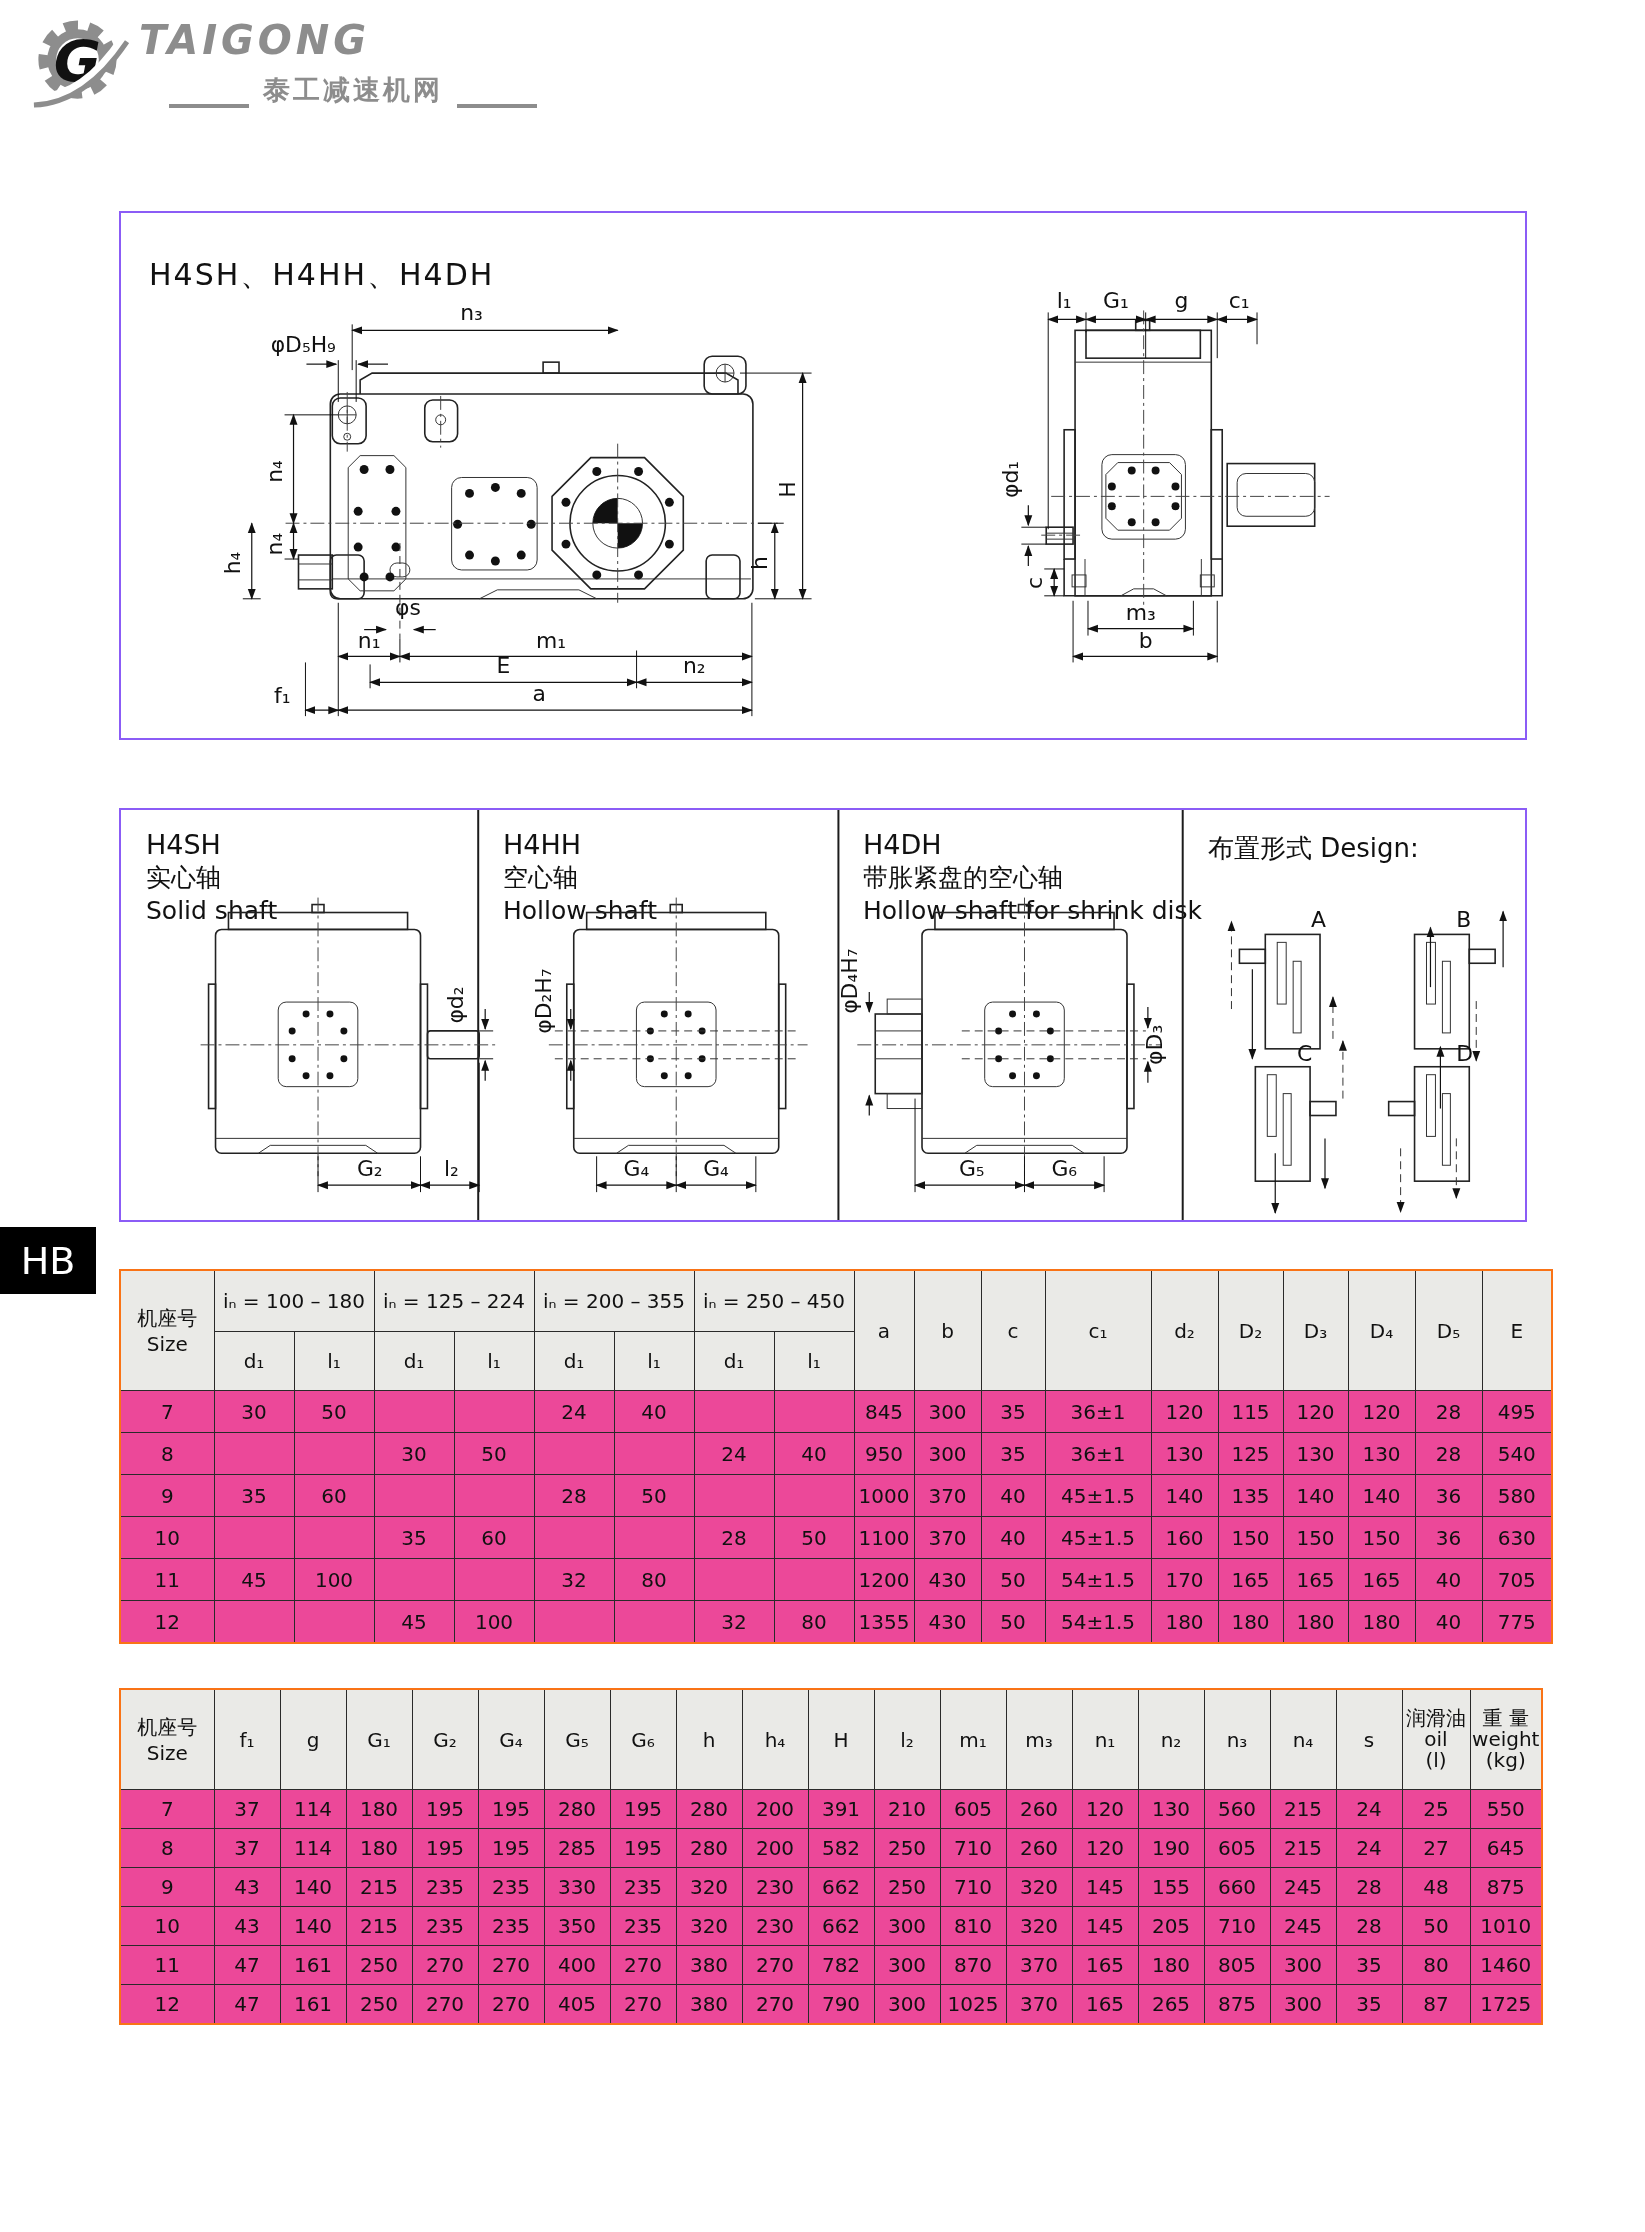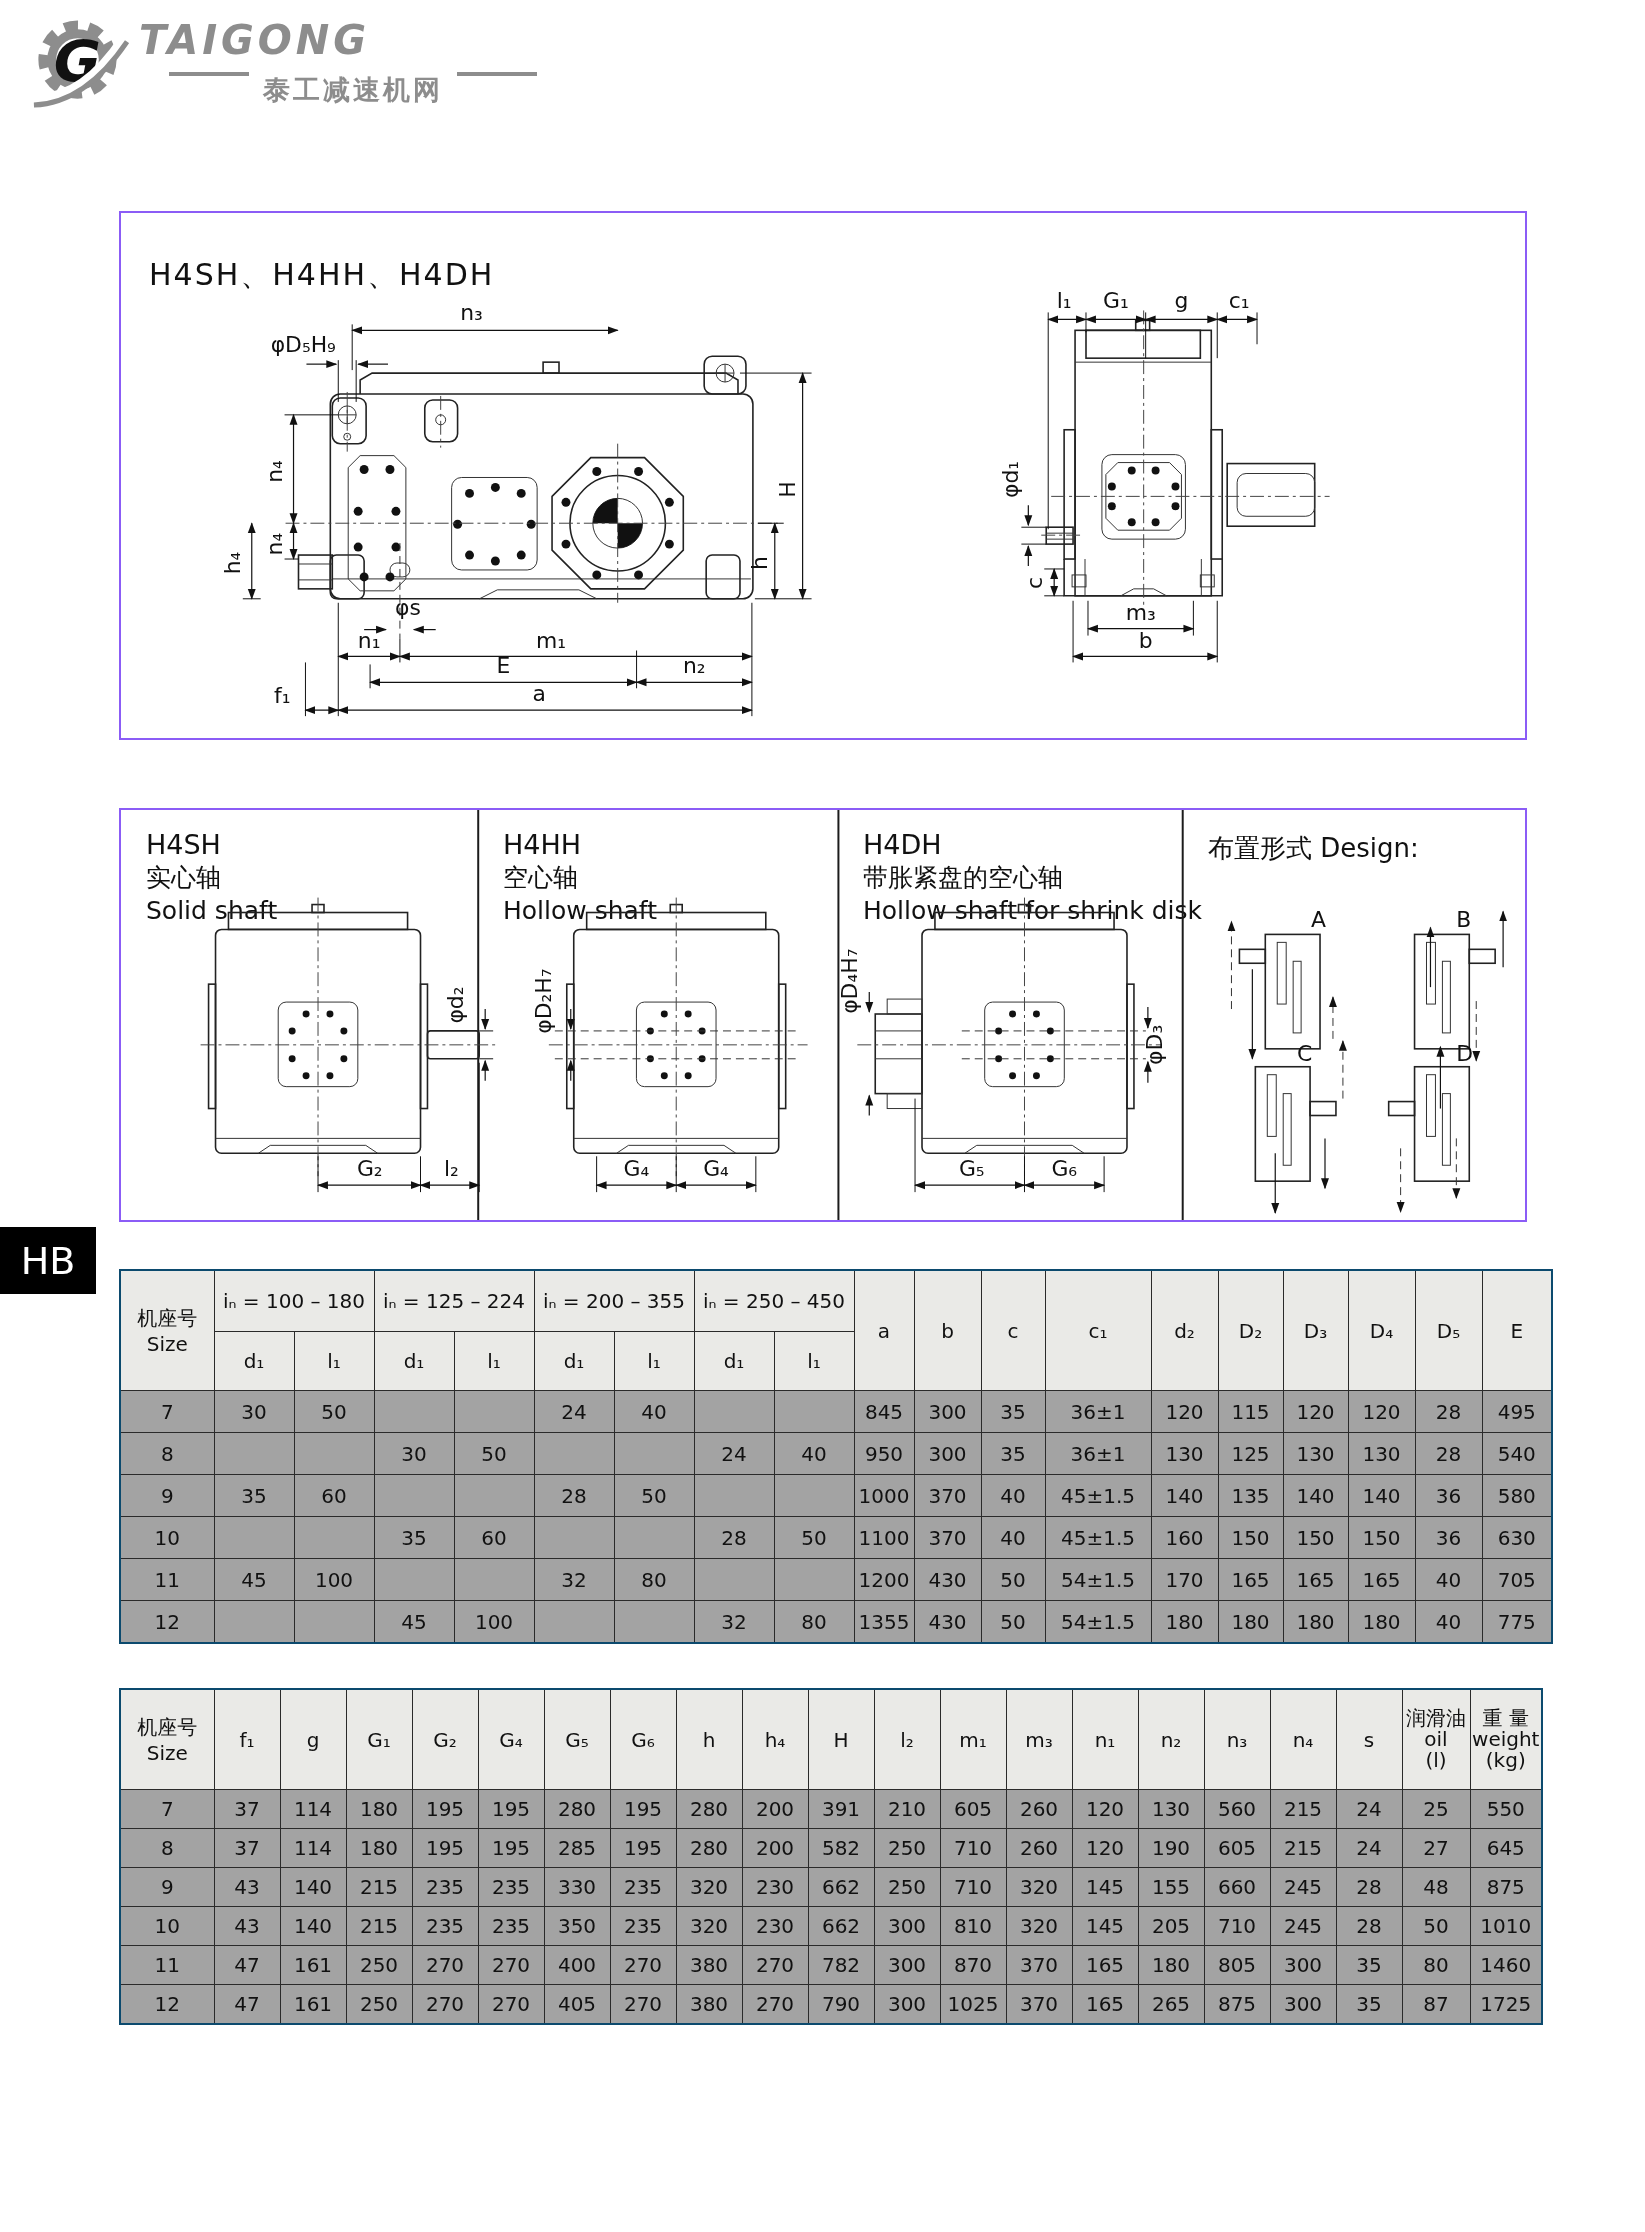--- a/index.html
+++ b/index.html
@@ -3,32 +3,32 @@
 <meta charset="utf-8">
 <style>
   html,body{margin:0;padding:0}
   body{width:1646px;height:2233px;position:relative;background:#fff;
        font-family:"DejaVu Sans","Liberation Sans",sans-serif;color:#111}
   .panel{position:absolute;border:2px solid #8b5cf6;background:#fff}
   
   .logo{position:absolute;left:26px;top:10px;display:flex;align-items:flex-start}
   .logo-txt{margin-left:10px}
   .brand{font-size:40px;font-weight:bold;font-style:italic;color:#8d8d8d;letter-spacing:4px;line-height:60px}
-  .subrow{display:flex;align-items:flex-start;margin-top:2px;margin-left:30px}
+  .subrow{display:flex;align-items:flex-end;margin-top:2px;margin-left:30px}
   .dashline{width:80px;border-top:4px solid #8d8d8d}
   .subtitle{font-size:27px;font-weight:bold;color:#8d8d8d;margin:0 14px;letter-spacing:3px}
   
   .p1-title{position:absolute;left:28px;top:42px;font-size:30px;letter-spacing:2px}
   .var-title{position:absolute;font-size:25px;line-height:33px;white-space:nowrap}
   .var-title .code{font-size:27px}
   
   .hb{position:absolute;left:0;top:1227px;width:96px;height:67px;background:#000;color:#fff;
       display:flex;align-items:center;justify-content:center;font-size:38px}
   
-  table.dimtable{border-collapse:collapse;table-layout:fixed;position:absolute;background:#a3a3a3;border:2px solid #0c4a6e}
+  table.dimtable{border-collapse:collapse;table-layout:fixed;position:absolute;background:#ec4899;border:2px solid #f97316}
   .dimtable th,.dimtable td{border:1px solid #2a2a2a;text-align:center;vertical-align:middle;
       padding:0;font-weight:normal;overflow:hidden}
   .dimtable th{background:#eaeae7;font-size:20px}
   .dimtable td{font-size:20px}
   #table1{left:119px;top:1269px}
   #table2{left:119px;top:1688px}
   #table1 thead tr.r1 th{height:60px}
   #table1 thead tr.r2 th{height:58px}
   #table1 tbody td{height:41px}
   #table2 thead th{height:99px}

